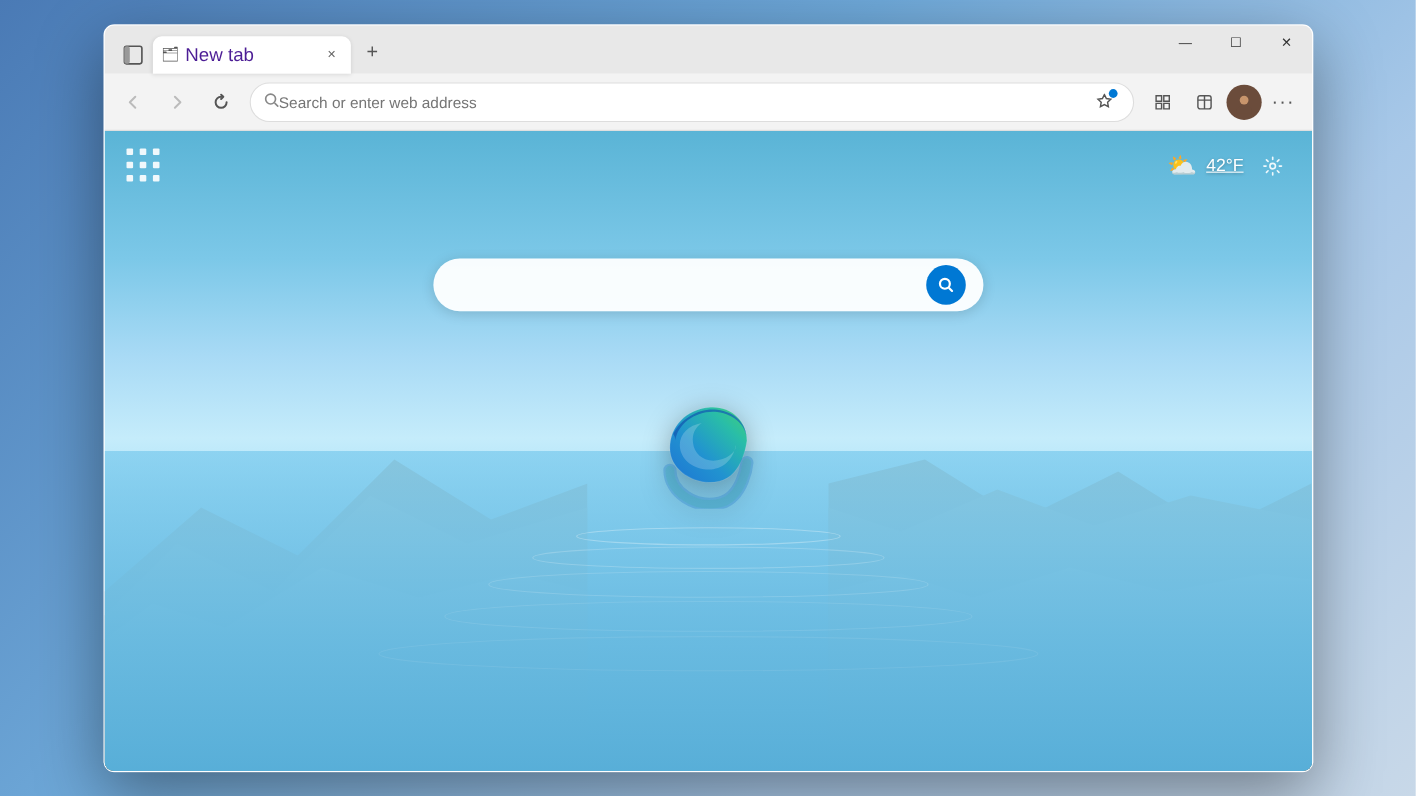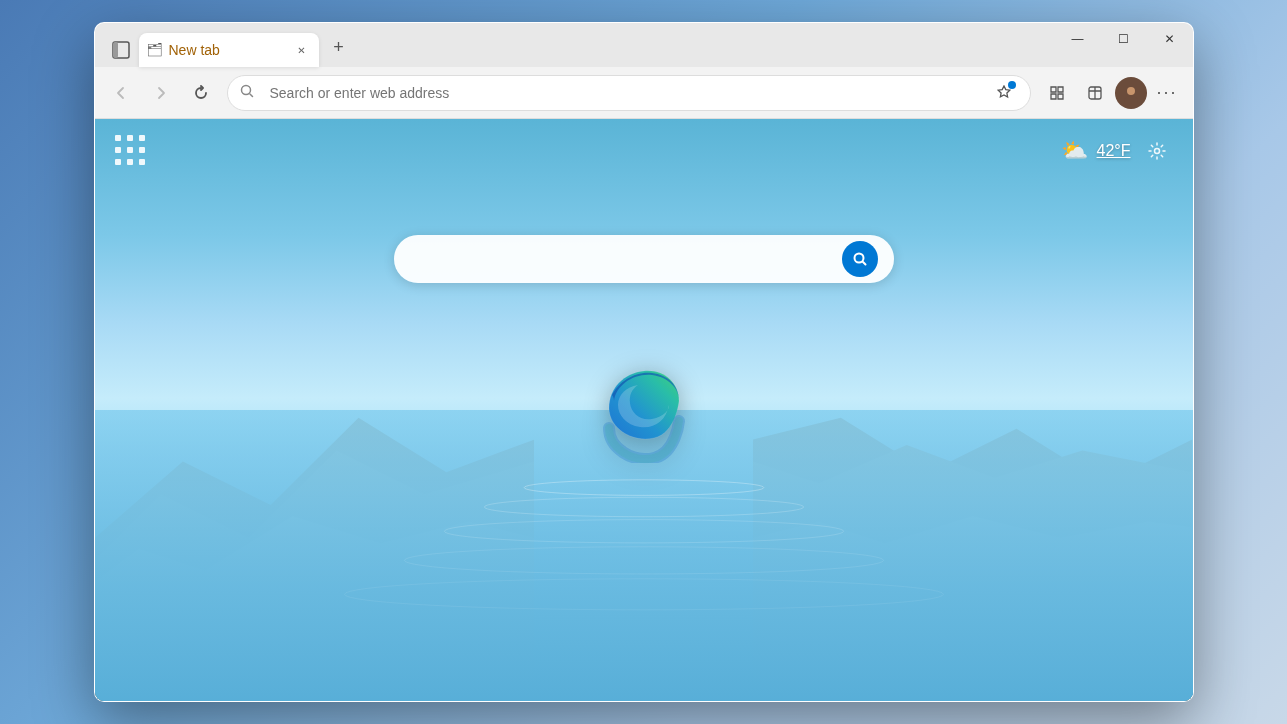--- a/index.html
+++ b/index.html
@@ -97,22 +97,22 @@
     .tab-favicon {
       width: 16px;
       height: 16px;
       flex-shrink: 0;
       color: #555;
       font-size: 13px;
     }
 
     .tab-title {
       flex: 1;
-      font-size: 14px;
-      color: #a16207;
+      font-size: 17px;
+      color: #4c1d95;
       white-space: nowrap;
       overflow: hidden;
       text-overflow: ellipsis;
     }
 
     .tab-close {
       width: 18px;
       height: 18px;
       border-radius: 50%;
       display: flex;
@@ -169,21 +169,21 @@
 
     .address-bar {
       flex: 1;
       height: 36px;
       background: #fff;
       border-radius: 20px;
       border: 1px solid #ddd;
       display: flex;
       align-items: center;
       padding: 0 12px;
-      gap: 16px;
+      gap: 0;
       margin: 0 4px;
     }
 
     .address-search-icon {
       color: #888;
       font-size: 14px;
       flex-shrink: 0;
     }
 
     .address-input {

